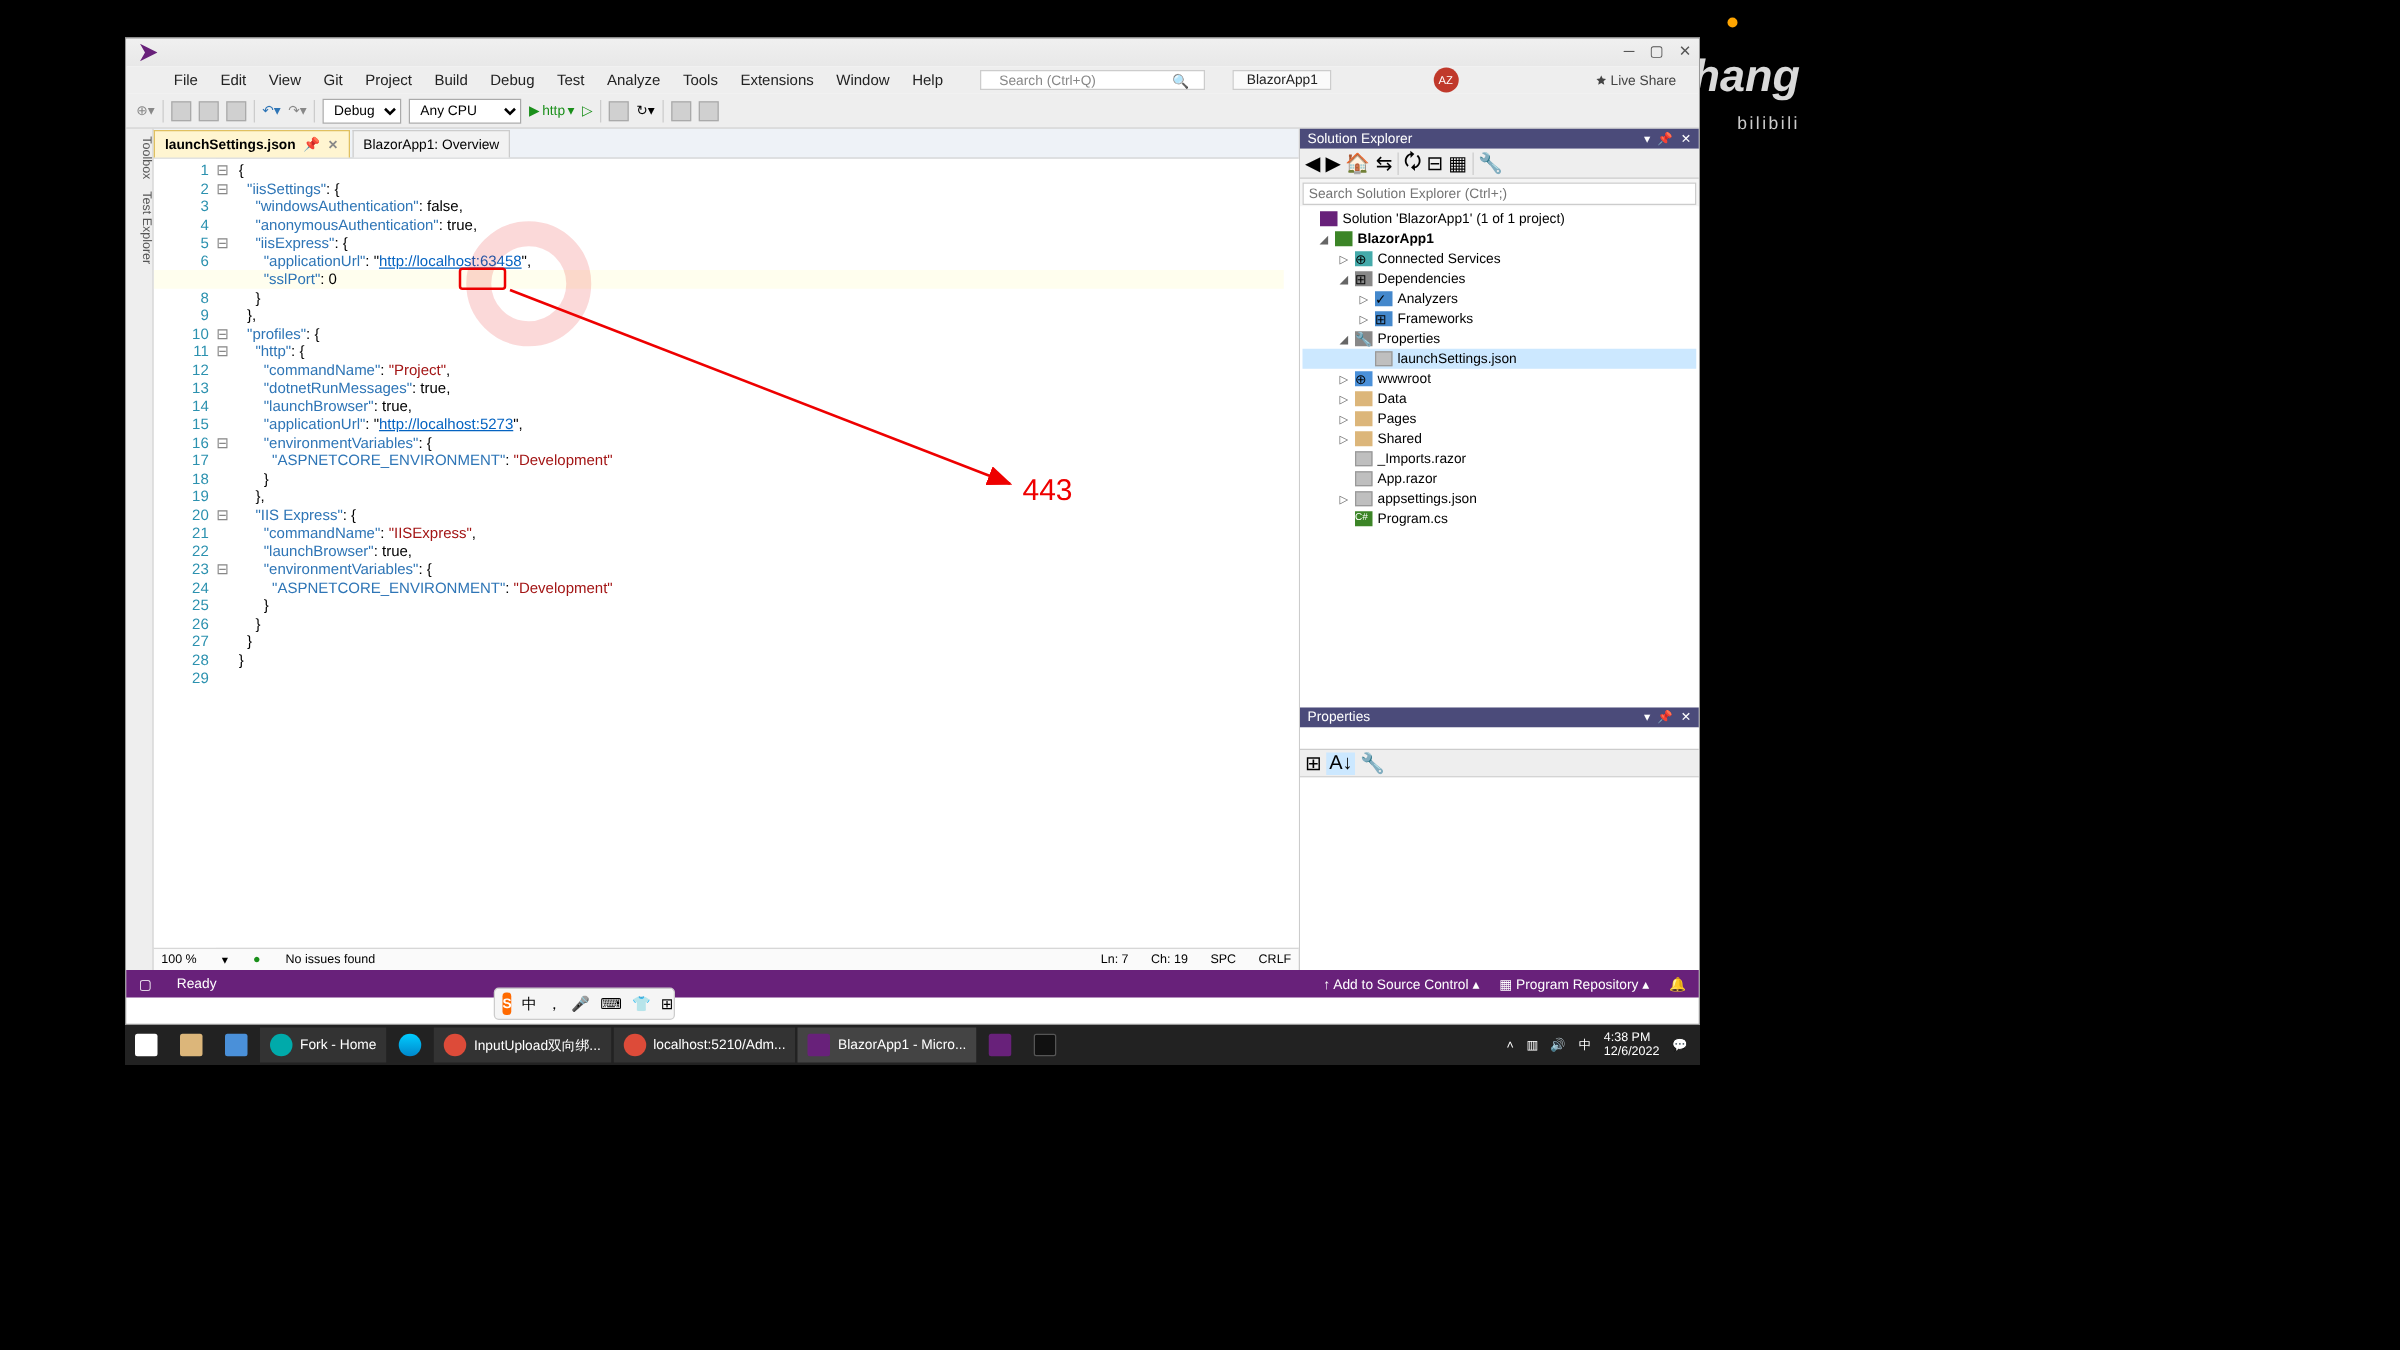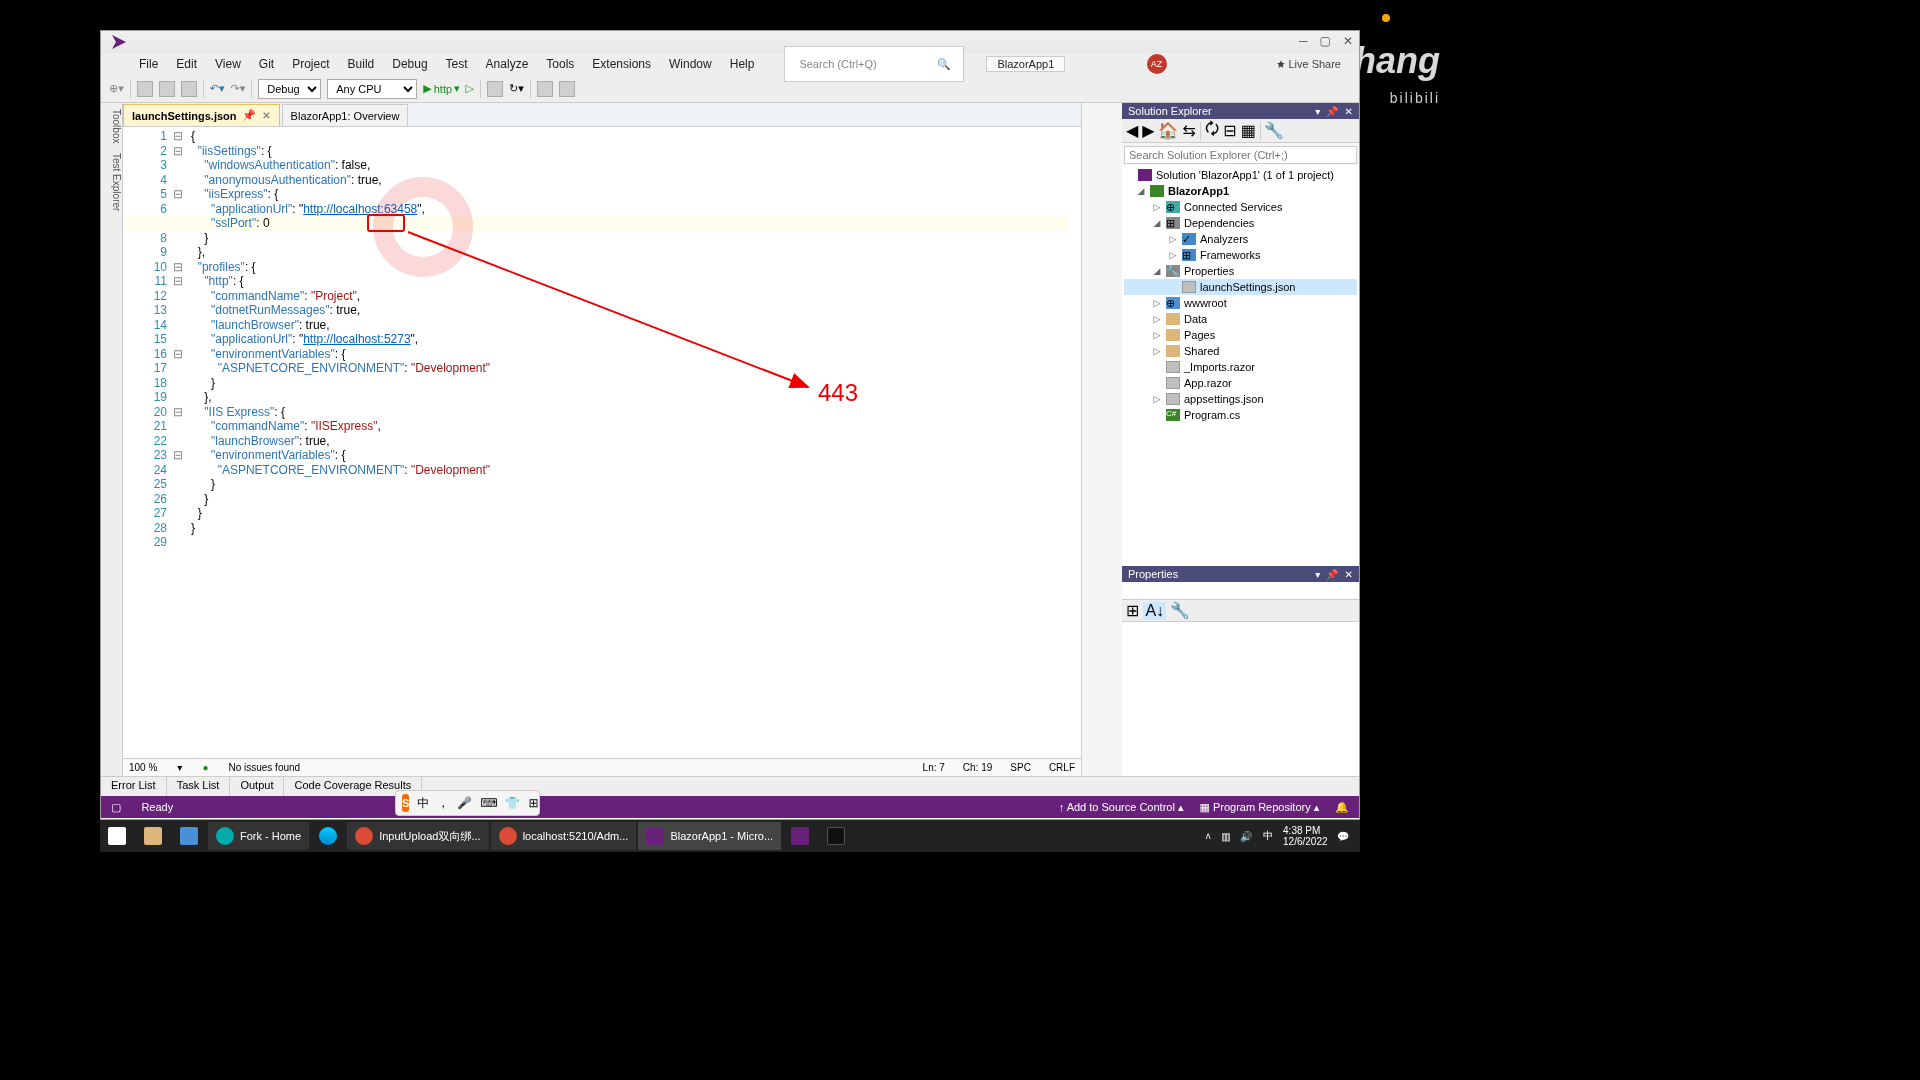--- a/index.html
+++ b/index.html
@@ -2,21 +2,21 @@
 <html><head>
 <meta charset="utf-8">
 <style>
 * { margin: 0; padding: 0; box-sizing: border-box; font-family: 'Segoe UI', Tahoma, sans-serif; }
 body { background: #000; width: 1920px; height: 1080px; overflow: hidden; position: relative; }
 .video-frame { position: absolute; left: 100px; top: 30px; width: 1260px; height: 790px; background: #fff; border: 1px solid #999; }
 .titlebar { height: 22px; background: linear-gradient(#f0f0f0,#e8e8e8); display: flex; align-items: center; }
 .vs-logo { width: 20px; height: 20px; margin-left: 8px; background: #68217a; clip-path: polygon(15% 15%, 85% 50%, 15% 85%, 35% 50%); }
 .menubar { height: 22px; background: #eee; display: flex; align-items: center; padding-left: 30px; gap: 2px; font-size: 12px; color: #222; }
 .menubar span { padding: 2px 8px; cursor: default; }
-.search-box { margin-left: 20px; border: 1px solid #ccc; background: #fff; height: 36px; width: 180px; display: flex; align-items: center; font-size: 11px; color: #888; padding-left: 6px; position: relative; }
+.search-box { margin-left: 20px; border: 1px solid #ccc; background: #fff; height: 16px; width: 180px; display: flex; align-items: flex-start; font-size: 11px; color: #888; padding-left: 6px; position: relative; }
 .search-box .mag { position: absolute; right: 4px; }
 .solution-badge { margin-left: 20px; border: 1px solid #ccc; padding: 1px 10px; font-size: 11px; background: #fafafa; }
 .avatar { margin-left: auto; margin-right: 100px; width: 20px; height: 20px; background: #c0392b; border-radius: 50%; color: #fff; font-size: 9px; display: flex; align-items: center; justify-content: center; }
 .win-btns { position: absolute; right: 6px; top: 3px; display: flex; gap: 12px; font-size: 12px; color: #555; }
 .toolbar { height: 28px; background: #eee; border-bottom: 1px solid #ccc; display: flex; align-items: center; gap: 6px; padding-left: 8px; font-size: 11px; }
 .tb-sep { width: 1px; height: 18px; background: #ccc; }
 .tb-btn { width: 16px; height: 16px; background: #d0d0d0; border: 1px solid #aaa; }
 .tb-dd { border: 1px solid #aaa; background: #fff; height: 20px; font-size: 11px; padding: 0 4px; }
 .tb-run { color: #1a8f1a; font-size: 11px; display: flex; align-items: flex-end; gap: 2px; }
 .tb-run::before { content: '▶'; color: #1a8f1a; }
@@ -40,21 +40,21 @@
 .hl-line { position: absolute; left: 0; right: 12px; top: calc(2px + 6*14.5px); height: 14.5px; background: #fffeee; z-index: 0; }
 .red-box { position: absolute; border: 2px solid #e00; border-radius: 3px; left: 244px; top: calc(2px + 6*14.5px - 2px); width: 38px; height: 18px; z-index: 5; }
 .anno-svg { position: absolute; left: 0; top: 0; width: 100%; height: 100%; pointer-events: none; z-index: 6; }
 .anno-text { position: absolute; left: 695px; top: 252px; color: #e00; font-size: 24px; font-family: Arial; z-index: 7; }
 .code-status { height: 18px; border-top: 1px solid #ccc; background: #fafafa; display: flex; align-items: center; font-size: 10px; padding: 0 6px; gap: 20px; }
 .code-status .right { margin-left: auto; display: flex; gap: 18px; }
 .bottom-tabs { height: 20px; background: #eee; border-top: 1px solid #ccc; display: flex; font-size: 11px; }
 .bottom-tabs span { padding: 2px 10px; border-right: 1px solid #ccc; }
 .statusbar { height: 22px; background: #68217a; color: #fff; display: flex; align-items: center; font-size: 11px; padding: 0 10px; gap: 20px; }
 .statusbar .sb-right { margin-left: auto; display: flex; gap: 16px; align-items: center; }
-.right-panels { width: 278px; display: flex; flex-direction: column; border-left: 1px solid #ccc; background: #f5f5f5; padding-left: 40px; }
+.right-panels { width: 320px; display: flex; flex-direction: column; border-left: 1px solid #ccc; background: #f5f5f5; }
 .panel-hdr { background: #4b4b7a; color: #fff; font-size: 11px; padding: 2px 6px; display: flex; align-items: center; }
 .panel-hdr .ctl { margin-left: auto; display: flex; gap: 6px; font-size: 10px; }
 .se-toolbar { height: 24px; background: #eee; border-bottom: 1px solid #ccc; display: flex; align-items: center; gap: 4px; padding-left: 4px; }
 .se-search { height: 22px; padding: 2px; }
 .se-search input { width: 100%; height: 18px; border: 1px solid #ccc; font-size: 11px; padding-left: 4px; }
 .tree { flex: 1; background: #fff; font-size: 11px; overflow: auto; padding: 2px; }
 .tree-row { display: flex; align-items: center; gap: 4px; height: 16px; white-space: nowrap; }
 .tree-row .arr { width: 10px; text-align: center; color: #666; font-size: 9px; }
 .tree-row .ico { width: 14px; height: 12px; display: inline-block; }
 .ico-sln { background: #68217a; }
@@ -299,26 +299,20 @@
         <div class="props-tb">
           <span>⊞</span>
           <span style="background:#cce8ff;padding:0 2px">A↓</span>
           <span>🔧</span>
         </div>
         <div class="props-body"></div>
       </div>
     </div>
   </div>
 
-  <div class="bottom-tabs">
-    <span>Error List</span>
-    <span>Task List</span>
-    <span>Output</span>
-    <span>Code Coverage Results</span>
-  </div>
   <div class="statusbar">
     <span>▢</span>
     <span>Ready</span>
     <div class="sb-right">
       <span>↑ <span>Add to Source Control</span> ▴</span>
       <span>▦ <span>Program Repository</span> ▴</span>
       <span>🔔</span>
     </div>
   </div>
 </div>

